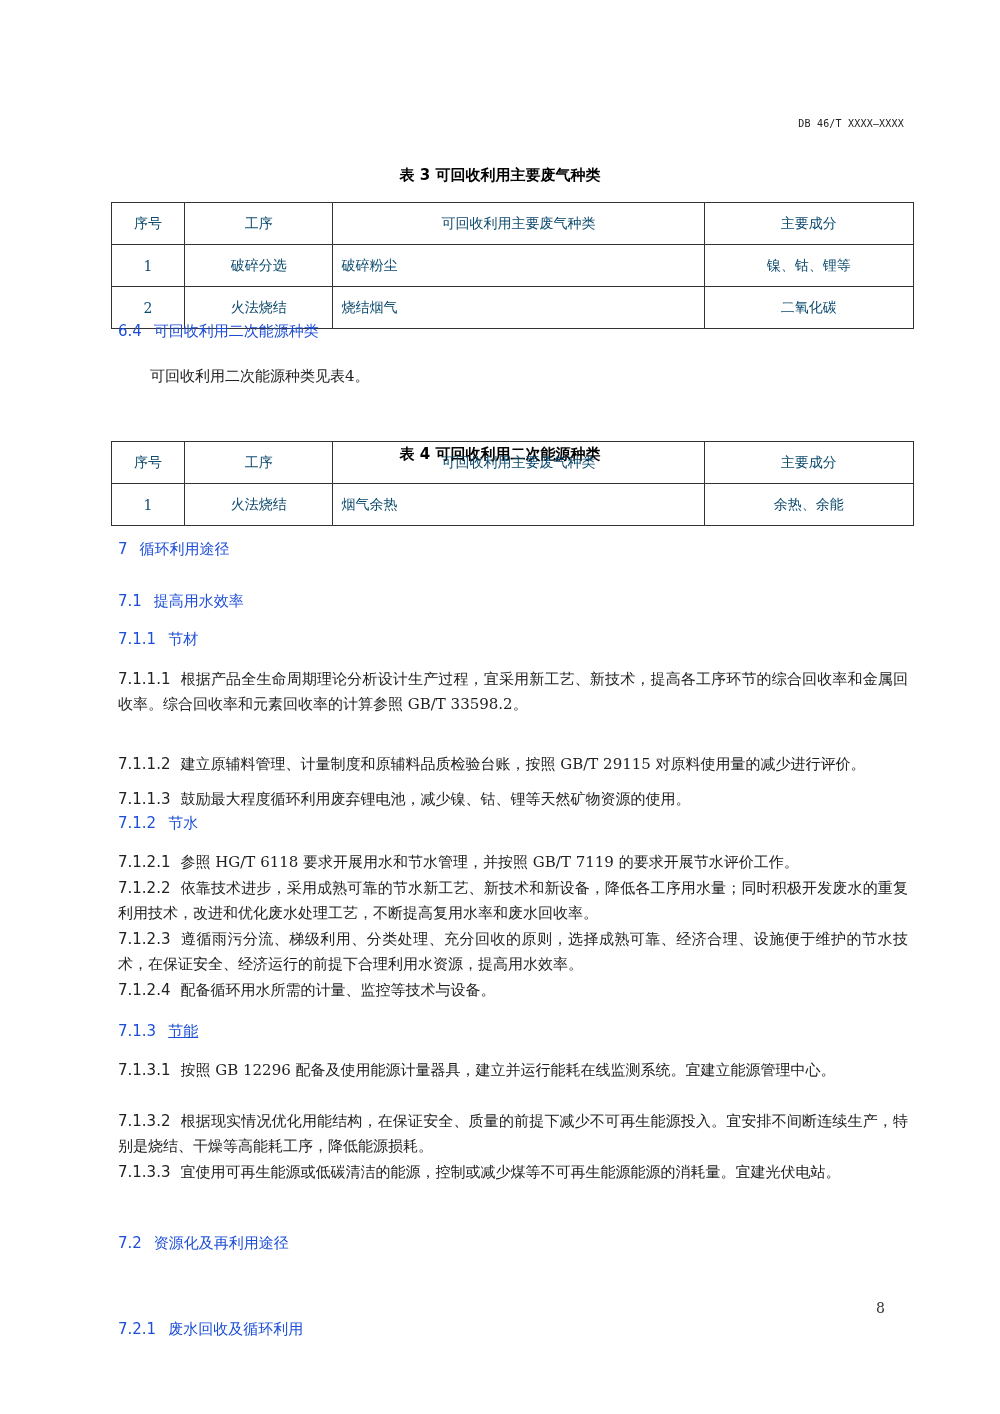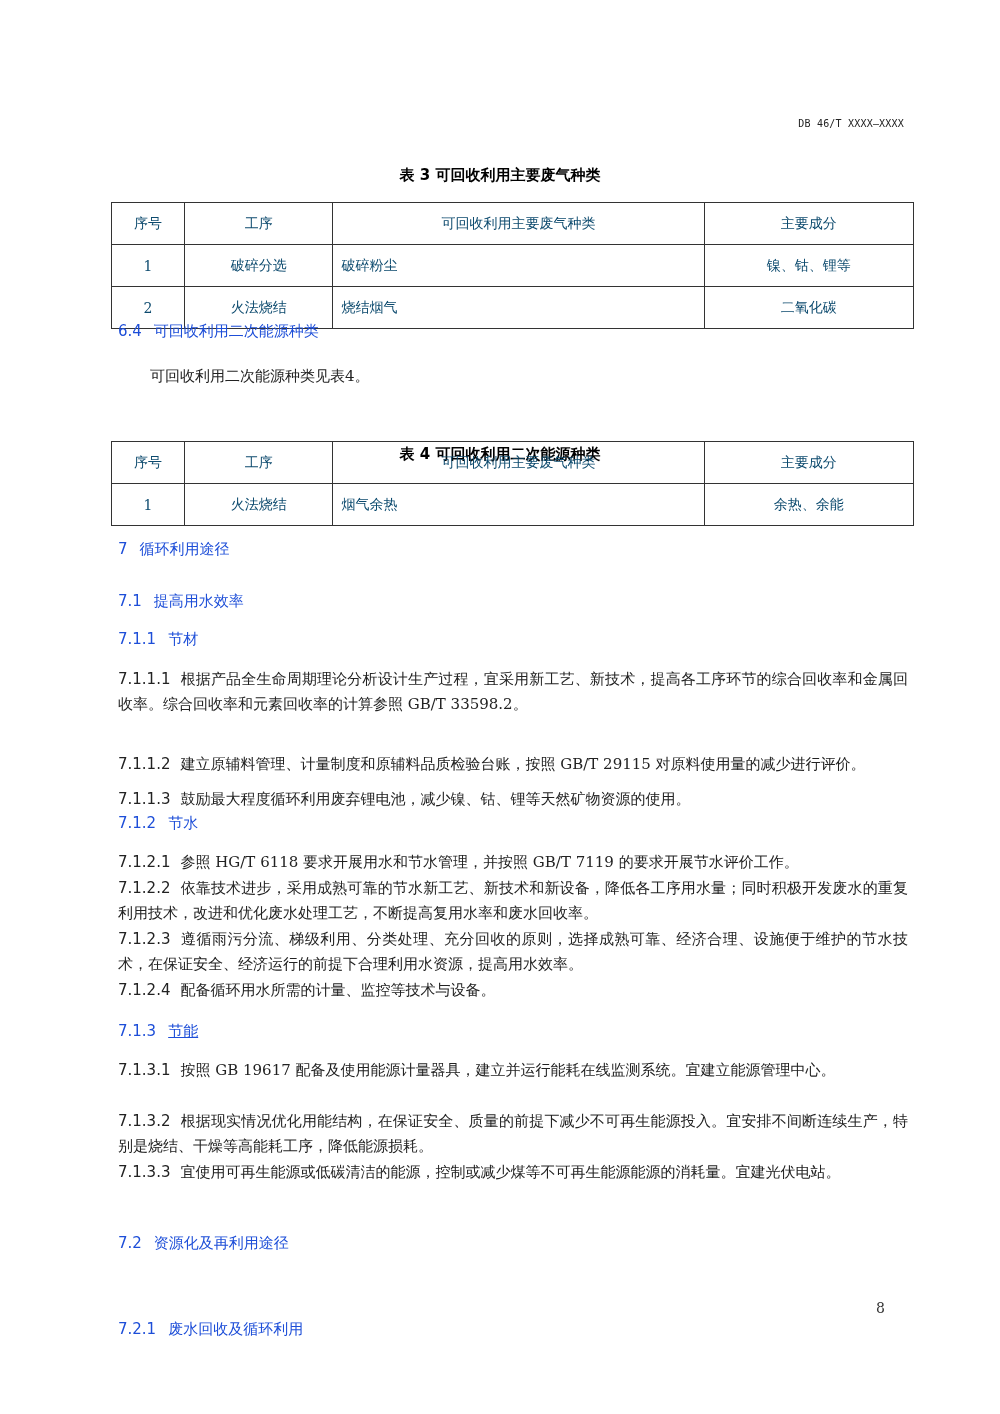--- a/index.html
+++ b/index.html
@@ -91,21 +91,21 @@
   <span class="num">7.1.2</span><span>节水</span>
 </div>
 <div class="para" style="top:850px;"><span class="num">7.1.2.1</span><span>参照 HG/T 6118 要求开展用水和节水管理，并按照 GB/T 7119 的要求开展节水评价工作。</span></div>
 <div class="para" style="top:876px;"><span class="num">7.1.2.2</span><span>依靠技术进步，采用成熟可靠的节水新工艺、新技术和新设备，降低各工序用水量；同时积极开发废水的重复利用技术，改进和优化废水处理工艺，不断提高复用水率和废水回收率。</span></div>
 <div class="para" style="top:927px;"><span class="num">7.1.2.3</span><span>遵循雨污分流、梯级利用、分类处理、充分回收的原则，选择成熟可靠、经济合理、设施便于维护的节水技术，在保证安全、经济运行的前提下合理利用水资源，提高用水效率。</span></div>
 <div class="para" style="top:978px;"><span class="num">7.1.2.4</span><span>配备循环用水所需的计量、监控等技术与设备。</span></div>
 
 <div class="heading" style="top:1022px;text-decoration:underline;">
   <span class="num">7.1.3</span><span>节能</span>
 </div>
-<div class="para" style="top:1058px;"><span class="num">7.1.3.1</span><span>按照 GB 19617 配备及使用能源计量器具，建立并运行能耗在线监测系统。宜建立能源管理中心。</span></div>
+<div class="para" style="top:1058px;"><span class="num">7.1.3.1</span><span>按照 GB 12296 配备及使用能源计量器具，建立并运行能耗在线监测系统。宜建立能源管理中心。</span></div>
 <div class="para" style="top:1109px;"><span class="num">7.1.3.2</span><span>根据现实情况优化用能结构，在保证安全、质量的前提下减少不可再生能源投入。宜安排不间断连续生产，特别是烧结、干燥等高能耗工序，降低能源损耗。</span></div>
 <div class="para" style="top:1160px;"><span class="num">7.1.3.3</span><span>宜使用可再生能源或低碳清洁的能源，控制或减少煤等不可再生能源能源的消耗量。宜建光伏电站。</span></div>
 
 <div class="heading" style="top:1234px;">
   <span class="num">7.2</span><span>资源化及再利用途径</span>
 </div>
 <div class="heading" style="top:1320px;">
   <span class="num">7.2.1</span><span>废水回收及循环利用</span>
 </div>
 

